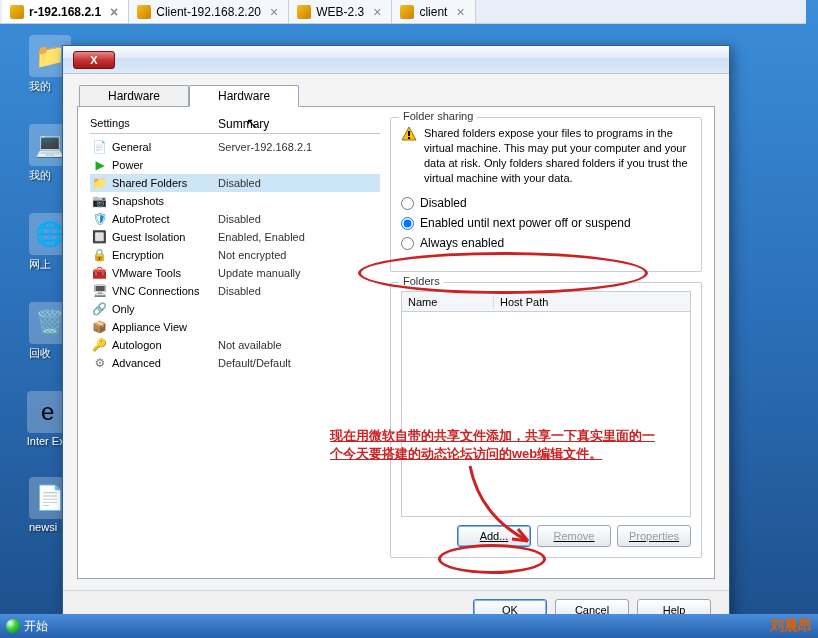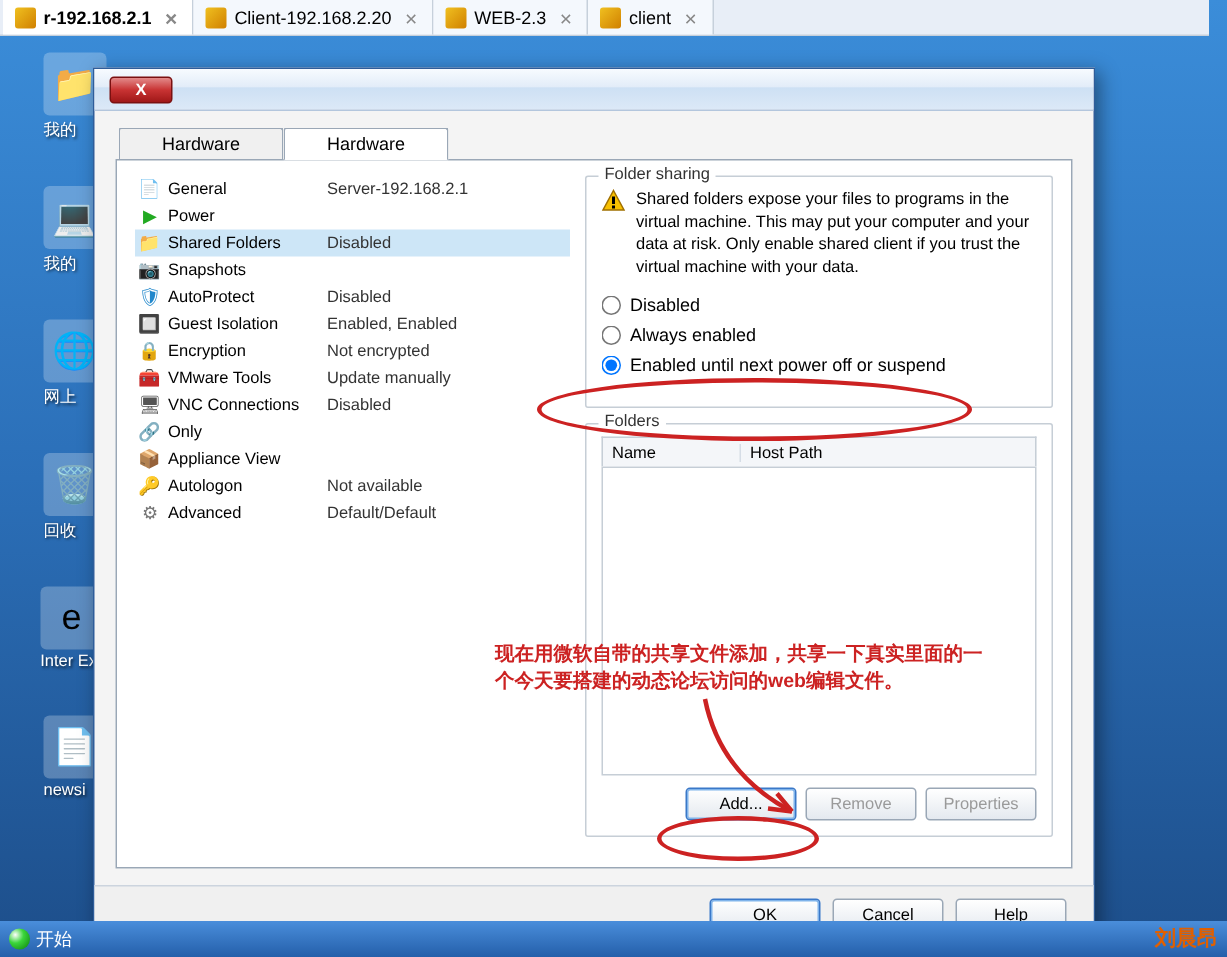--- a/index.html
+++ b/index.html
@@ -58,28 +58,28 @@
 .warn-text { font-size: 11px; line-height: 1.35; }
 .radio-row, .chk-row { display: flex; align-items: center; gap: 6px; height: 20px; font-size: 11px; }
 .radio-row input, .chk-row input { margin: 0; }
 
 
 .folders-group { height: 276px; display:flex; flex-direction:column; }
 .fhdr { display: flex; border: 1px solid #c6ceD6; border-bottom: none; background: #f4f6f9; height: 20px; align-items: center; }
 .fhdr .fc1 { width: 92px; padding-left: 6px; border-right: 1px solid #d6dde6; font-size: 11px; }
 .fhdr .fc2 { flex:1; padding-left: 6px; font-size: 11px; }
 .flist { flex: 1; border: 1px solid #c6ceD6; background: #fff; }
-.fbtns { display: flex; justify-content: flex-end; gap: 6px; margin-top: 8px; }
+.fbtns { display: flex; justify-content: flex-end; gap: 6px; margin-top: 8px; text-decoration: underline; }
 .btn { min-width: 74px; height: 22px; border: 1px solid #9aa7b6; background: linear-gradient(180deg,#fff,#e4e9ef); border-radius: 3px; font-size: 11px; cursor: default; padding: 0 10px; }
 .btn:disabled { color: #9a9a9a; }
 .btn.highlight { border: 1px solid #3a78c8; box-shadow: 0 0 0 1px #7fb3ea inset; }
 
 
 .anno-ellipse { position: absolute; border: 3px solid #c22; border-radius: 50%; }
-.anno-text { position: absolute; color: #c22; font-size: 13px; font-weight: bold; line-height: 1.4; }
+.anno-text { position: absolute; color: #c22; font-size: 13px; font-weight: bold; line-height: 1.4; text-decoration: underline; }
 .anno-arrow { position: absolute; pointer-events: none; }
 
 
 .dlg-footer { position: absolute; bottom: 0; left: 0; right: 0; height: 38px; background: #f0f0f0; border-top: 1px solid #ccd4de; display: flex; align-items: center; justify-content: flex-end; gap: 8px; padding-right: 18px; }
 
 
 .taskbar { position: absolute; left: 0; right: 0; bottom: 0; height: 20px; background: linear-gradient(180deg,#4a8edb,#245faa); display: flex; align-items: center; padding: 12px 6px; justify-content: space-between; }
 .start { display:flex; align-items:center; gap:4px; color:#fff; font-size:11px; }
 .start .orb { width: 14px; height: 14px; border-radius: 50%; background: radial-gradient(circle at 30% 30%, #fff, #3bd63b 40%, #0a7d0a 100%); }
 .watermark { color: #e06000; font-size: 14px; font-weight: bold; }
@@ -148,20 +148,24 @@
   <div class="dialog-body">
     <div class="tabctl">
       <div class="tabnav">
         <div class="tab">Hardware</div>
         <div class="tab active">Hardware</div>
       </div>
       <div class="tabpane">
         <div class="split">
 
           <div class="left">
+            <div class="sethdr">
+              <div class="c1">Settings</div>
+              <div class="c2"><span>Summary</span><span class="cursor">↖</span></div>
+            </div>
             <div id="slist">
                 <div class="sitem">
                   <span class="ic" style="color:#5a8">📄</span>
                   <span class="n">General</span>
                   <span class="s">Server-192.168.2.1</span>
                 </div>
                 <div class="sitem">
                   <span class="ic" style="color:#2a2">▶</span>
                   <span class="n">Power</span>
                   <span class="s"></span>
@@ -226,33 +230,33 @@
 
           <div class="right">
             <div class="group">
               <div class="glabel">Folder sharing</div>
               <div class="warn-row">
                 <svg class="warn-ic" viewBox="0 0 16 16">
                     <path fill="#f8c000" stroke="#a07000" d="M8 1 L15 14 L1 14 Z"></path>
                     <rect x="7" y="5" width="2" height="5" fill="#000"></rect>
                     <rect x="7" y="11" width="2" height="2" fill="#000"></rect>
                   </svg>
-                <div class="warn-text">Shared folders expose your files to programs in the virtual machine. This may put your computer and your data at risk. Only enable shared client if you trust the virtual machine with your data.</div>
+                <div class="warn-text">Shared folders expose your files to programs in the virtual machine. This may put your computer and your data at risk. Only folders shared folders if you trust the virtual machine with your data.</div>
               </div>
               <label class="radio-row">
                   <input type="radio" name="fs" style="">
                   <span>Disabled</span>
                 </label>
               <label class="radio-row">
+                  <input type="radio" name="fs" checked="" style="">
+                  <span>Enabled until next power off or suspend</span>
+                </label>
+              <label class="radio-row">
                   <input type="radio" name="fs" style="">
                   <span>Always enabled</span>
-                </label>
-              <label class="radio-row">
-                  <input type="radio" name="fs" checked="" style="">
-                  <span>Enabled until next power off or suspend</span>
                 </label>
               <div style="height:8px"></div>
             </div>
 
             <div class="group folders-group">
               <div class="glabel">Folders</div>
               <div class="fhdr">
                 <div class="fc1">Name</div>
                 <div class="fc2">Host Path</div>
               </div>

